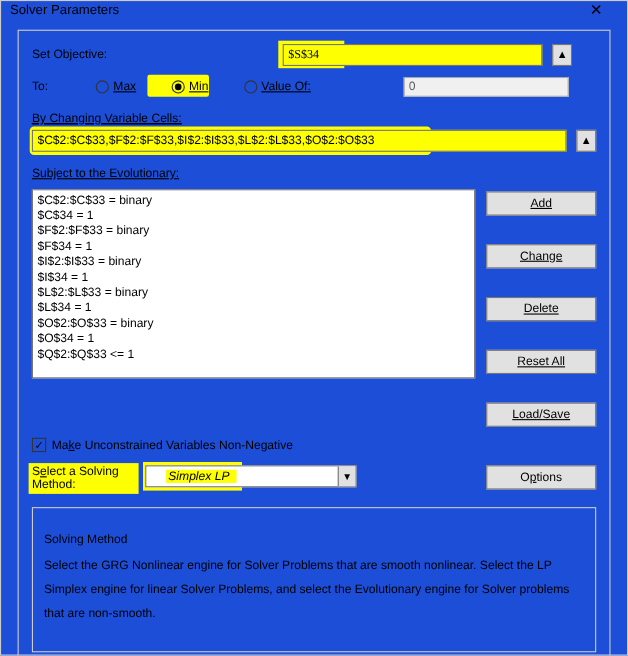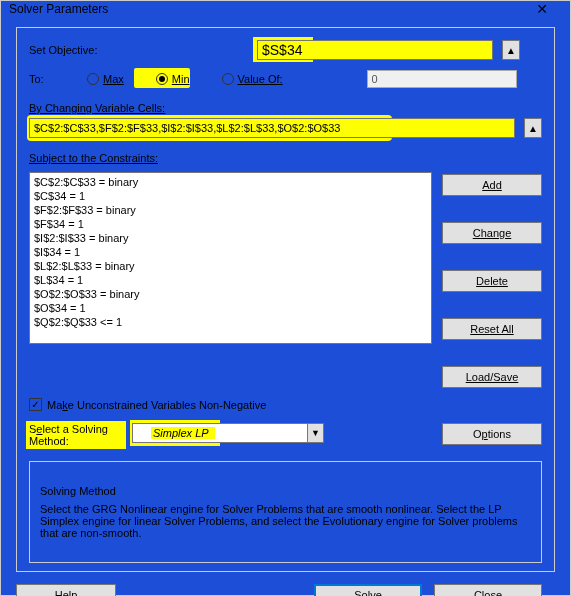--- a/index.html
+++ b/index.html
@@ -18,22 +18,22 @@
   .titlebar .title { flex: 1; font-size: 12px; }
   .titlebar .close { width: 40px; text-align: center; font-size: 14px; cursor: pointer; }
   .content { flex: 1; padding: 10px 15px 0 15px; display: flex; flex-direction: column; }
   .panel { border: 1px solid #ccc; padding: 12px 12px 8px 12px; flex: 1; display: flex; flex-direction: column; }
   .row { display: flex; align-items: center; margin-bottom: 10px; gap: 6px; }
   .underline { text-decoration: underline; }
   .input-text {
     border: 1px solid #767676;
     height: 20px;
     padding: 1px 4px;
-    font-family: Liberation Sans, sans-serif;
-    font-size: 14px;
+    font-family: Liberation Serif, serif;
+    font-size: 11px;
     background: #fff;
   }
   .selector-btn {
     width: 18px; height: 20px;
     border: 1px solid #767676;
     background: #e1e1e1;
     display: flex; align-items: center; justify-content: center;
     font-size: 10px;
     cursor: pointer;
     margin-left: 3px;
@@ -81,21 +81,21 @@
     width: 192px;
     display: flex; align-items: center; font-style: italic;
   }
   .select .caret {
     position: absolute; right: 0; top: 0; width: 16px; height: 100%;
     border-left: 1px solid #767676; background: #e1e1e1;
     display: flex; align-items: center; justify-content: center; font-size: 9px;
   }
   .desc-box { border: 1px solid #ccc; margin-top: 14px; padding: 23px 10px; }
   .desc-title { margin-bottom: 6px; }
-  .desc-text { line-height: 12px; }
+  .desc-text { line-height: 22px; }
   .bottom-bar { display: flex; justify-content: space-between; padding: 12px 28px 14px 15px; }
   .bottom-bar .right { display: flex; gap: 12px; }
   .bottom-bar .btn { width: 108px; }
   .hl-behind { position: absolute; background: #feff00; z-index: 0; }
   .ztop { position: relative; z-index: 1; background: transparent !important; }
   .obj-wrap { position: relative; width: 236px; height: 20px; }
   .obj-wrap .hl-behind { left: -4px; top: -3px; width: 60px; height: 25px; }
   .obj-wrap input { position: relative; z-index: 1; width: 100%; background: #feff00; }
   .min-wrap { position: relative; padding: 2px 4px; }
   .min-wrap .hl-behind { left: -18px; top: -3px; width: 56px; height: 20px; border-radius: 2px; }
@@ -158,21 +158,21 @@
       </div>
       <div class="row" style="margin-bottom:14px;">
         <div class="cells-wrap" style="flex:1;">
           <div class="hl-behind"></div>
           <input class="input-text cells-input cells-hl-input" style="background: linear-gradient(to right, rgb(254, 255, 0) 0px, rgb(254, 255, 0) 358px, rgb(255, 255, 255) 358px, rgb(255, 255, 255) 100%);" value="$C$2:$C$33,$F$2:$F$33,$I$2:$I$33,$L$2:$L$33,$O$2:$O$33">
         </div>
         <div class="selector-btn">▲</div>
       </div>
 
       <div style="margin-bottom:4px;">
-        <span class="underline">Subject to the Constraints:</span>
+        <span class="underline">Subject to the Evolutionary:</span>
       </div>
       <div class="constraints-area">
         <div class="constraints-list">
           <div>$C$2:$C$33 = binary</div>
           <div>$C$34 = 1</div>
           <div>$F$2:$F$33 = binary</div>
           <div>$F$34 = 1</div>
           <div>$I$2:$I$33 = binary</div>
           <div>$I$34 = 1</div>
           <div>$L$2:$L$33 = binary</div>

